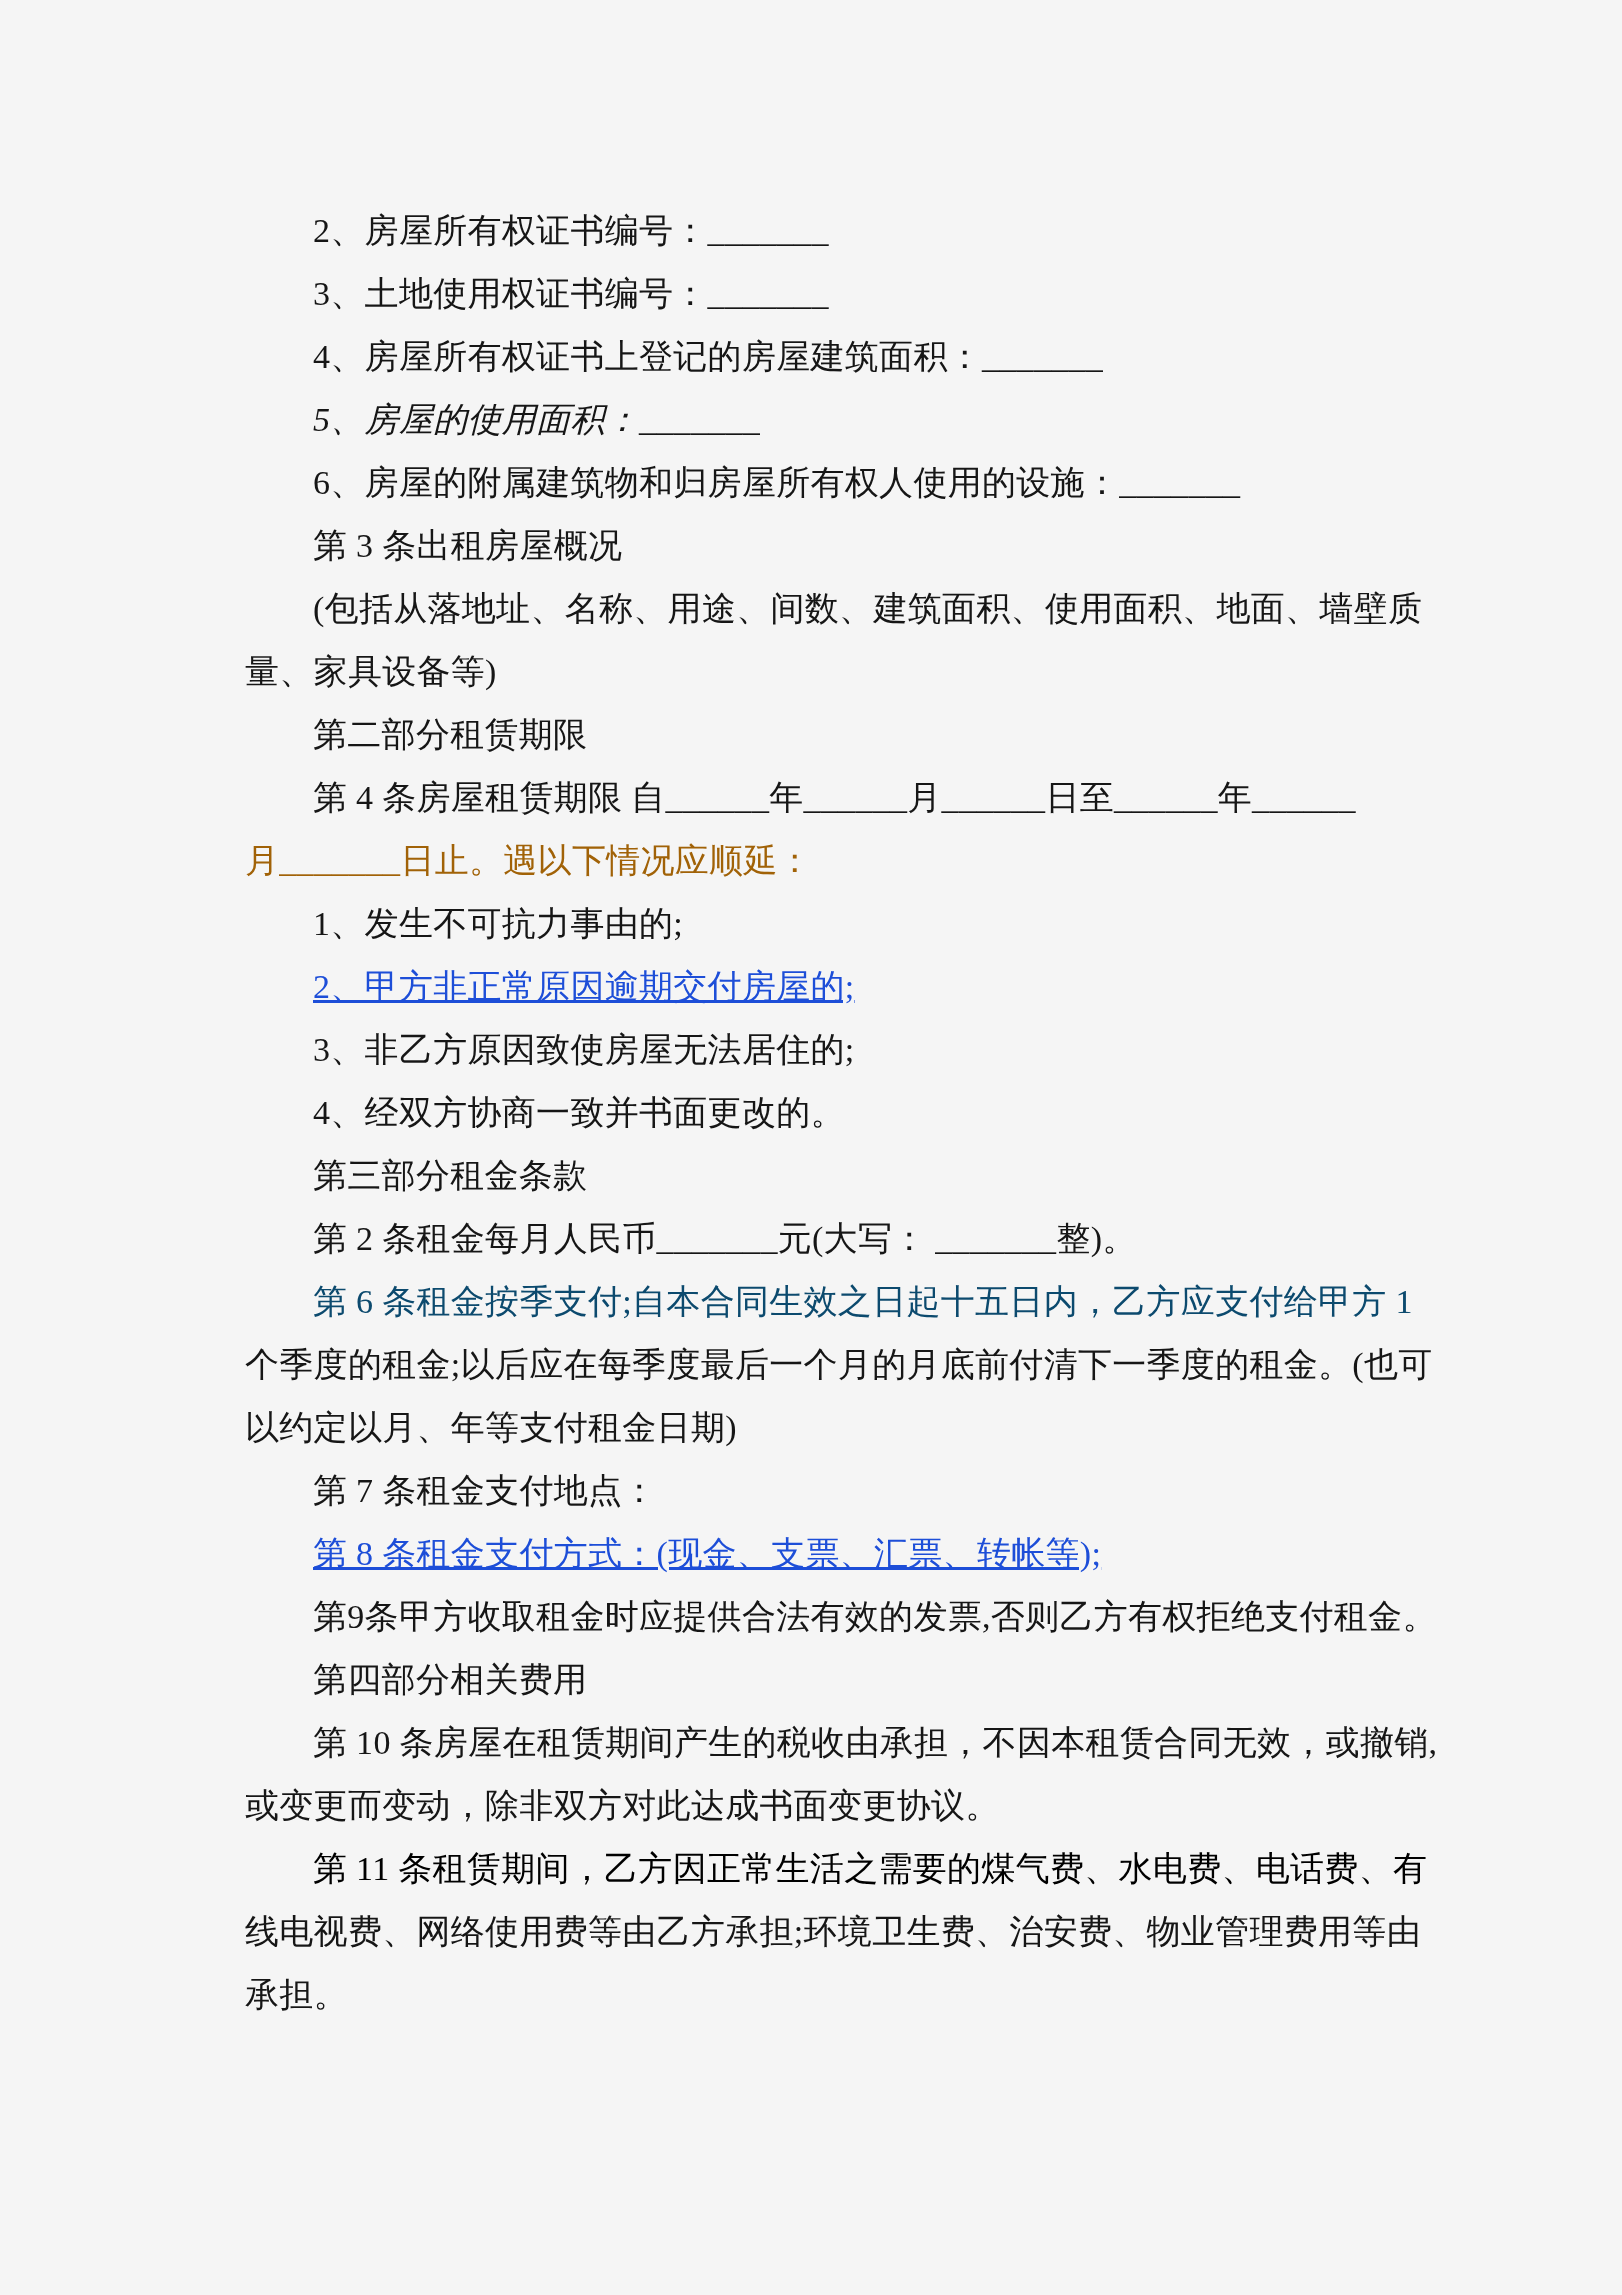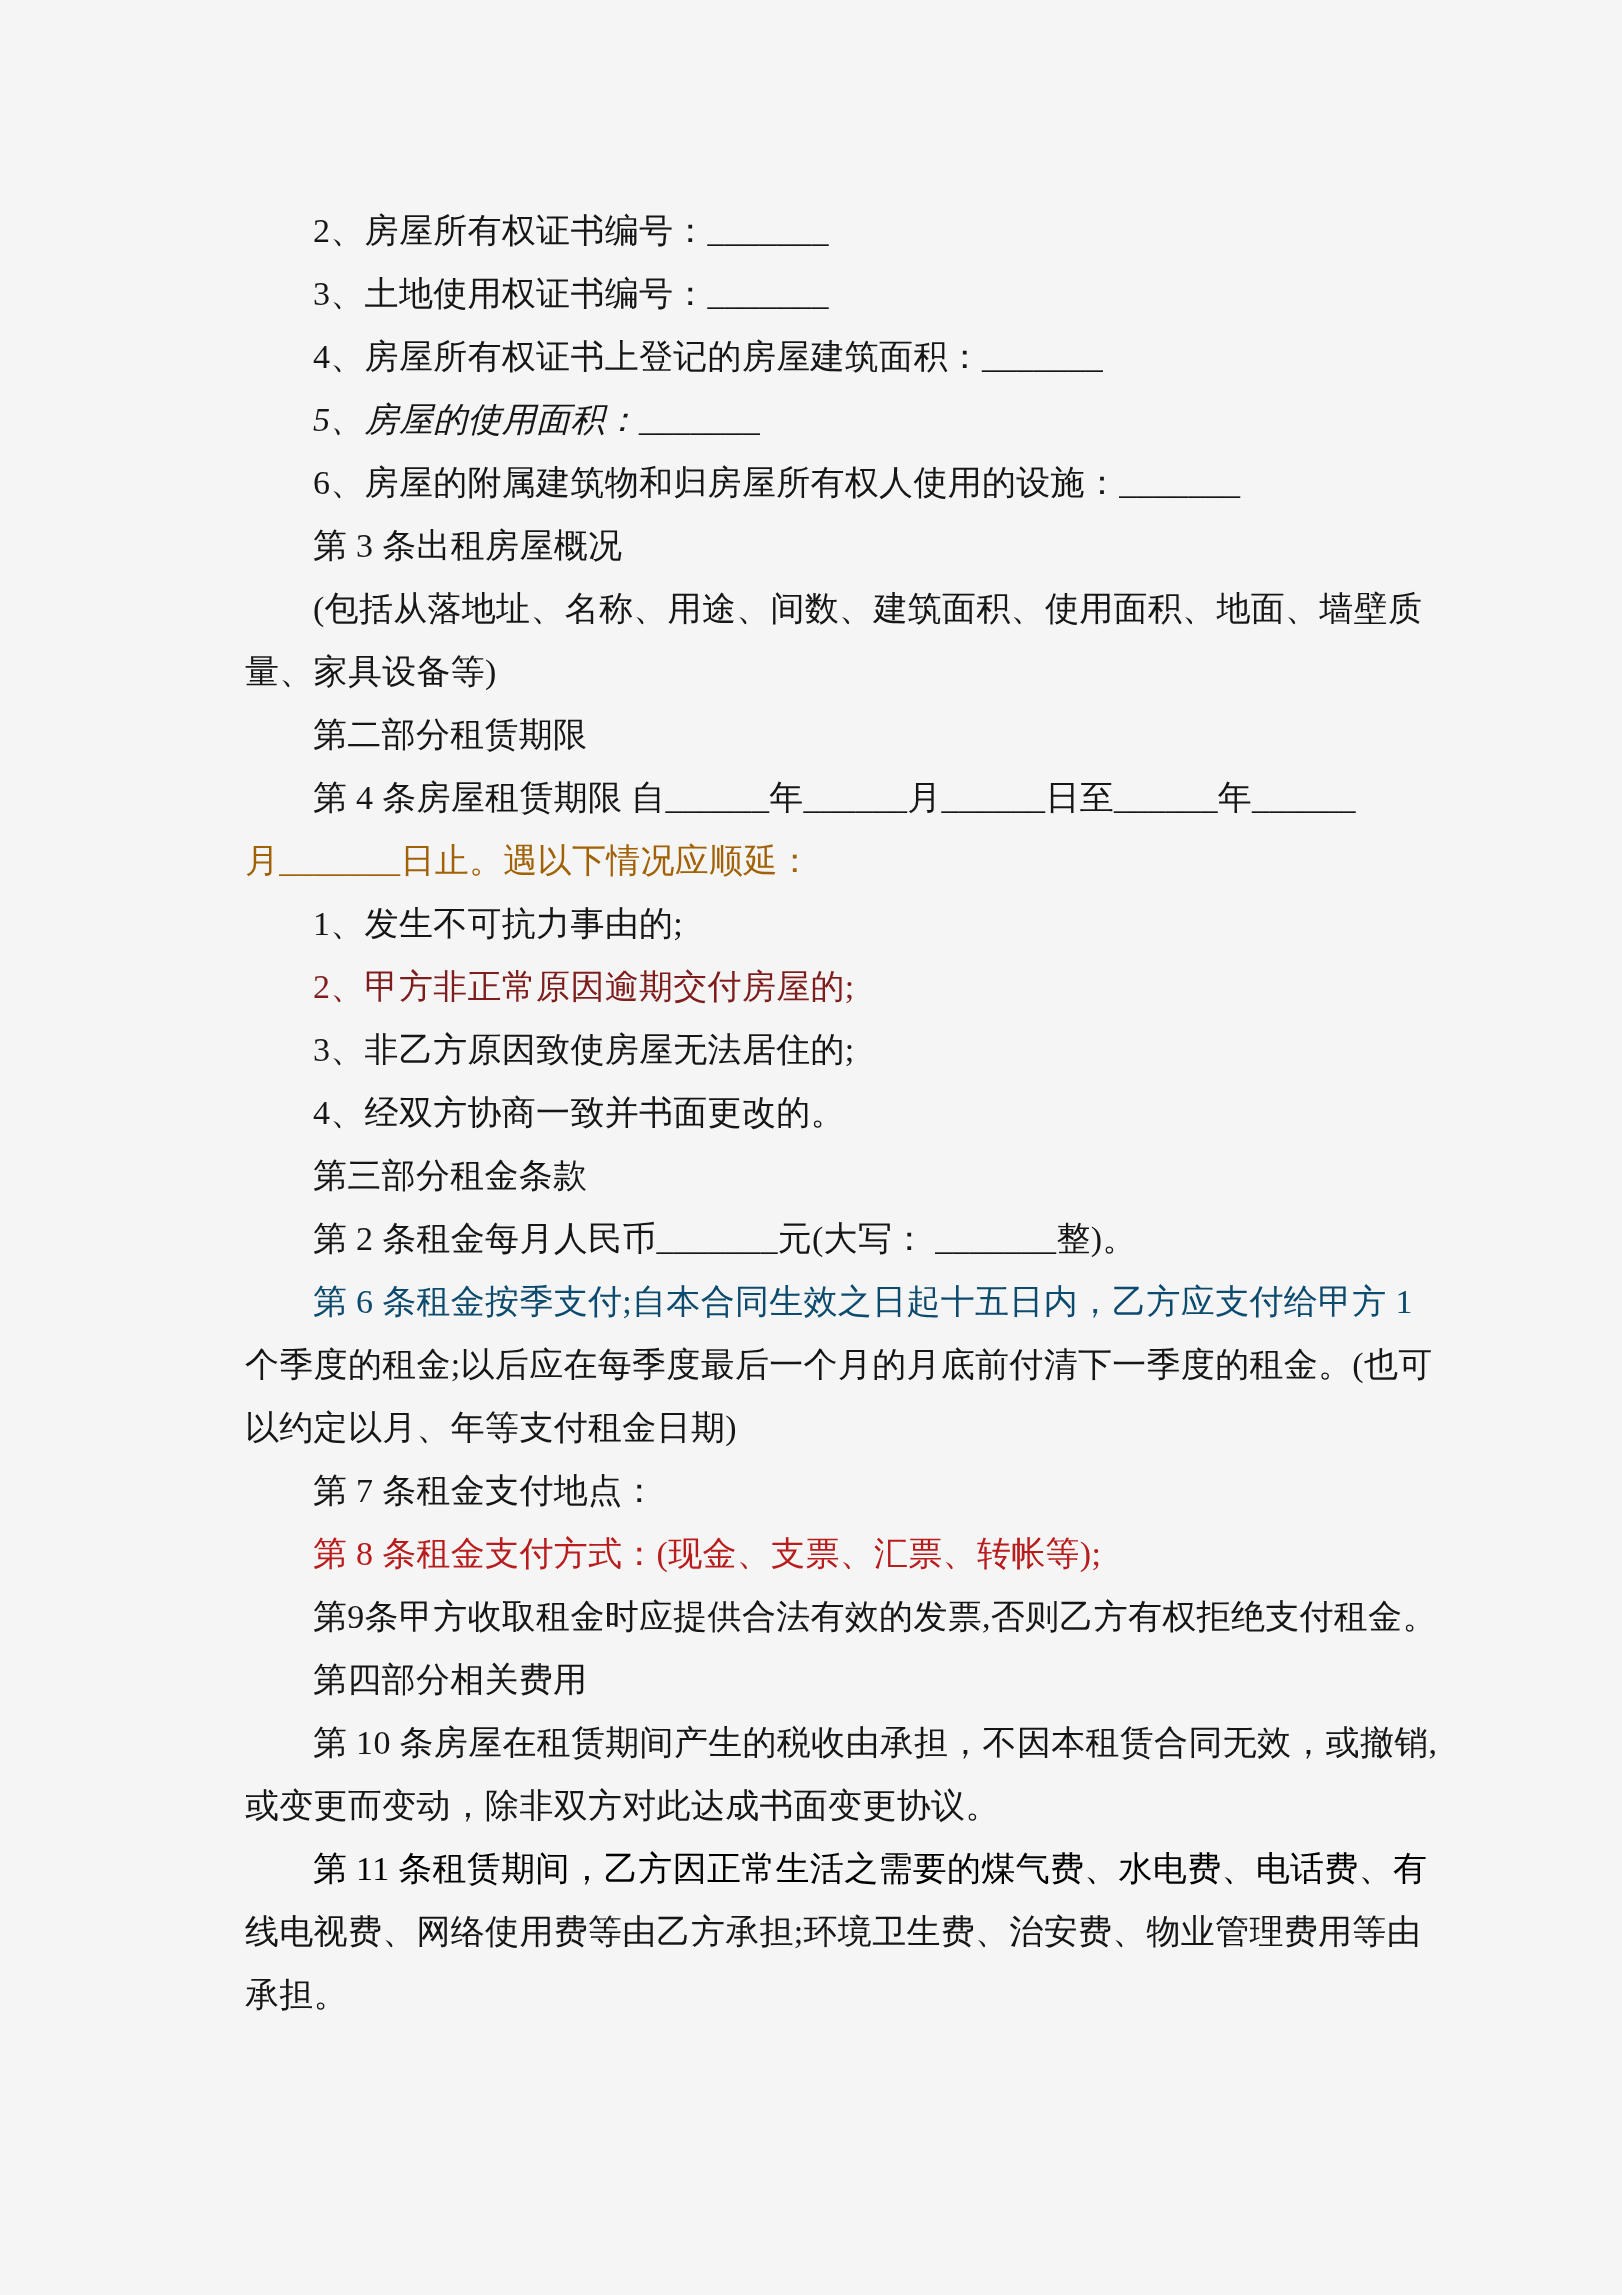--- a/index.html
+++ b/index.html
@@ -41,30 +41,30 @@
     <div class="line indent" style="color: rgb(22, 22, 22);">4、房屋所有权证书上登记的房屋建筑面积：_______</div>
     <div class="line indent" style="color: rgb(22, 22, 22); font-style: italic;">5、房屋的使用面积：_______</div>
     <div class="line indent" style="color: rgb(22, 22, 22);">6、房屋的附属建筑物和归房屋所有权人使用的设施：_______</div>
     <div class="line indent" style="color: rgb(22, 22, 22);">第 3 条出租房屋概况</div>
     <div class="line indent" style="color: rgb(22, 22, 22);">(包括从落地址、名称、用途、间数、建筑面积、使用面积、地面、墙壁质</div>
     <div class="line" style="color: rgb(22, 22, 22);">量、家具设备等)</div>
     <div class="line indent" style="color: rgb(22, 22, 22);">第二部分租赁期限</div>
     <div class="line indent" style="color: rgb(22, 22, 22);">第 4 条房屋租赁期限 自______年______月______日至______年______</div>
     <div class="line" style="color: #a16207;">月_______日止。遇以下情况应顺延：</div>
     <div class="line indent" style="color: rgb(22, 22, 22);">1、发生不可抗力事由的;</div>
-    <div class="line indent" style="color: #7f1d1d;">2、甲方非正常原因逾期交付房屋的;</div>
+    <div class="line indent" style="color: #1d4ed8; text-decoration: underline;">2、甲方非正常原因逾期交付房屋的;</div>
     <div class="line indent" style="color: rgb(22, 22, 22);">3、非乙方原因致使房屋无法居住的;</div>
     <div class="line indent" style="color: rgb(22, 22, 22);">4、经双方协商一致并书面更改的。</div>
     <div class="line indent" style="color: rgb(22, 22, 22);">第三部分租金条款</div>
     <div class="line indent" style="color: rgb(22, 22, 22);">第 2 条租金每月人民币_______元(大写： _______整)。</div>
     <div class="line indent" style="color: #0c4a6e;">第 6 条租金按季支付;自本合同生效之日起十五日内，乙方应支付给甲方 1</div>
     <div class="line" style="color: rgb(22, 22, 22);">个季度的租金;以后应在每季度最后一个月的月底前付清下一季度的租金。(也可</div>
     <div class="line" style="color: rgb(22, 22, 22);">以约定以月、年等支付租金日期)</div>
     <div class="line indent" style="color: rgb(22, 22, 22);">第 7 条租金支付地点：</div>
-    <div class="line indent" style="color: #b91c1c;">第 8 条租金支付方式：(现金、支票、汇票、转帐等);</div>
+    <div class="line indent" style="color: #1d4ed8; text-decoration: underline;">第 8 条租金支付方式：(现金、支票、汇票、转帐等);</div>
     <div class="line indent" style="color: rgb(22, 22, 22);">第9条甲方收取租金时应提供合法有效的发票,否则乙方有权拒绝支付租金。</div>
     <div class="line indent" style="color: rgb(22, 22, 22);">第四部分相关费用</div>
     <div class="line indent" style="color: rgb(22, 22, 22);">第 10 条房屋在租赁期间产生的税收由承担，不因本租赁合同无效，或撤销,</div>
     <div class="line" style="color: rgb(22, 22, 22);">或变更而变动，除非双方对此达成书面变更协议。</div>
     <div class="line indent" style="color: #000000;">第 11 条租赁期间，乙方因正常生活之需要的煤气费、水电费、电话费、有</div>
     <div class="line" style="color: rgb(22, 22, 22);">线电视费、网络使用费等由乙方承担;环境卫生费、治安费、物业管理费用等由</div>
     <div class="line" style="color: rgb(22, 22, 22);">承担。</div>
   </div>
 
 

